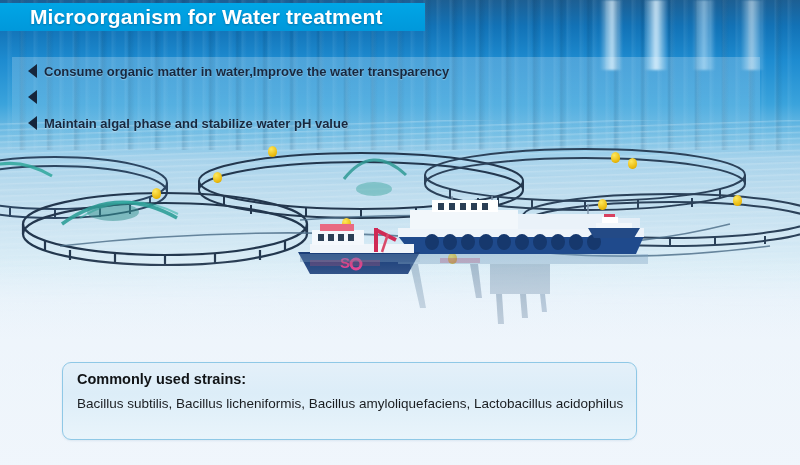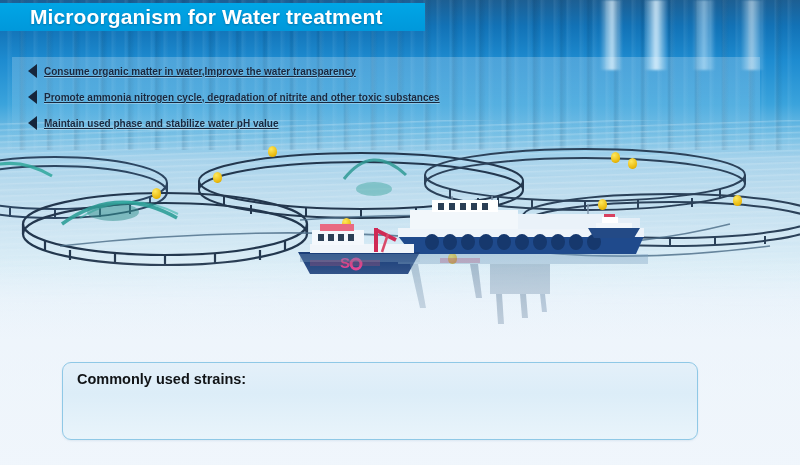--- a/index.html
+++ b/index.html
@@ -127,28 +127,27 @@
   .bullet-row:nth-of-type(2){top:31px;}
   .bullet-row:nth-of-type(3){top:57px;}
   .tri{
     width:0;height:0;flex:none;
     border-top:7px solid transparent;
     border-bottom:7px solid transparent;
     border-right:9px solid #16263c;
     margin-right:7px;
   }
   .bullet-text{
-    color:#18283f;font-size:10px;font-weight:bold;
+    color:#18283f;font-size:13px;font-weight:bold;
     text-shadow:0 1px 1px rgba(255,255,255,.30);
-    text-decoration:underline;
   }
 
   
   .strains-box{
-    position:absolute;left:62px;top:362px;width:636px;height:78px;
+    position:absolute;left:62px;top:362px;width:575px;height:78px;
     box-sizing:border-box;
     border:1px solid #8fc8e6;border-radius:9px;
     background:linear-gradient(to bottom,#e4f0f9 0%,#dcedf8 40%,#e9f4fb 100%);
     box-shadow:0 1px 2px rgba(120,160,190,.18);
     padding:7px 4px 0 14px;
   }
   .strains-title{
     color:#111417;font-size:14.5px;font-weight:bold;margin:0 0 4px 0;line-height:19px;
   }
   .strain-line{
@@ -335,25 +334,25 @@
     <div class="header-title">Microorganism for Water treatment</div>
   </div>
 
   <div class="bullets-panel">
     <div class="bullet-row">
       <span class="tri"></span>
       <span class="bullet-text">Consume organic matter in water,Improve the water transparency</span>
     </div>
     <div class="bullet-row">
       <span class="tri"></span>
-      <span class="bullet-text">Promote ammonia nitrogen cycle, degradation of nitrite and other toxic substances</span>
     </div>
     <div class="bullet-row">
       <span class="tri"></span>
-      <span class="bullet-text">Maintain used phase and stabilize water pH value</span>
+      <span class="bullet-text">Maintain algal phase and stabilize water pH value</span>
     </div>
   </div>
 
   <div class="strains-box">
     <div class="strains-title">Commonly used strains:</div>
+    <div class="strain-line">Bacillus subtilis, Bacillus licheniformis, Bacillus amyloliquefaciens, Lactobacillus acidophilus</div>
   </div>
 
 </div>
 
 </body></html>

